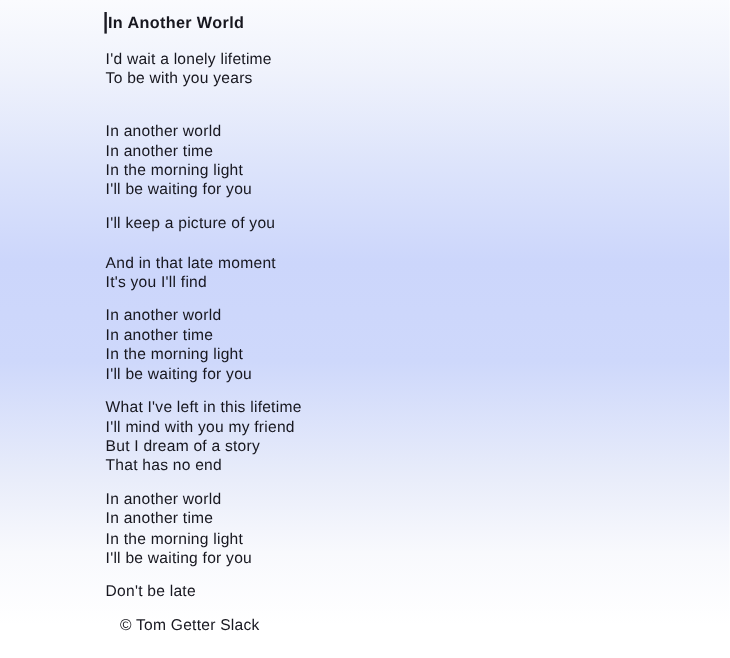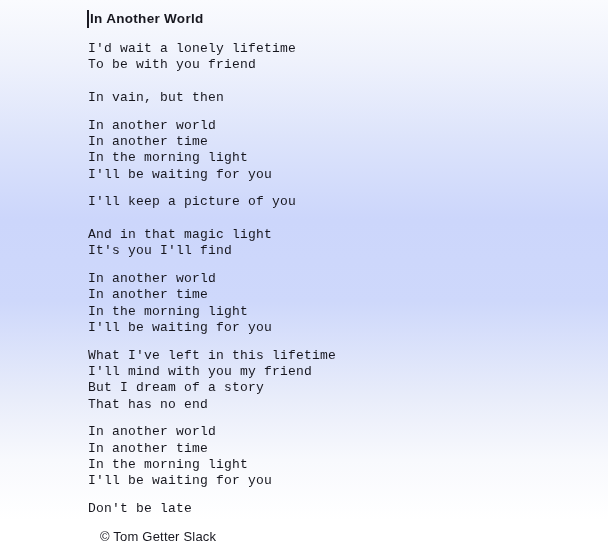--- a/index.html
+++ b/index.html
@@ -43,54 +43,52 @@
   }
   h1.title {
     font-size: 13.5px;
     font-weight: bold;
     margin: 0;
     line-height: 17px;
     letter-spacing: 0.3px;
   }
   p.stanza {
     margin: 0 0 11.5px 0;
-    font-family: Liberation Mono, monospace;
   }
   p.copyright {
     margin: 12px;
   }
 </style>
 </head>
 <body>
 
 <div class="lyrics-page">
 
   <div class="title-row">
     <span class="caret"></span>
     <h1 class="title">In Another World</h1>
   </div>
 
   <p class="stanza">
     <span>I'd wait a lonely lifetime</span><br>
-    <span>To be with you friend</span><br>
+    <span>To be with you years</span><br>
     <br>
-    <span>In vain, but then</span>
   </p>
 
   <p class="stanza">
     <span>In another world</span><br>
     <span>In another time</span><br>
     <span>In the morning light</span><br>
     <span>I'll be waiting for you</span>
   </p>
 
   <p class="stanza">
     <span>I'll keep a picture of you</span><br>
     <br>
-    <span>And in that magic light</span><br>
+    <span>And in that late moment</span><br>
     <span>It's you I'll find</span>
   </p>
 
   <p class="stanza">
     <span>In another world</span><br>
     <span>In another time</span><br>
     <span>In the morning light</span><br>
     <span>I'll be waiting for you</span>
   </p>
 

